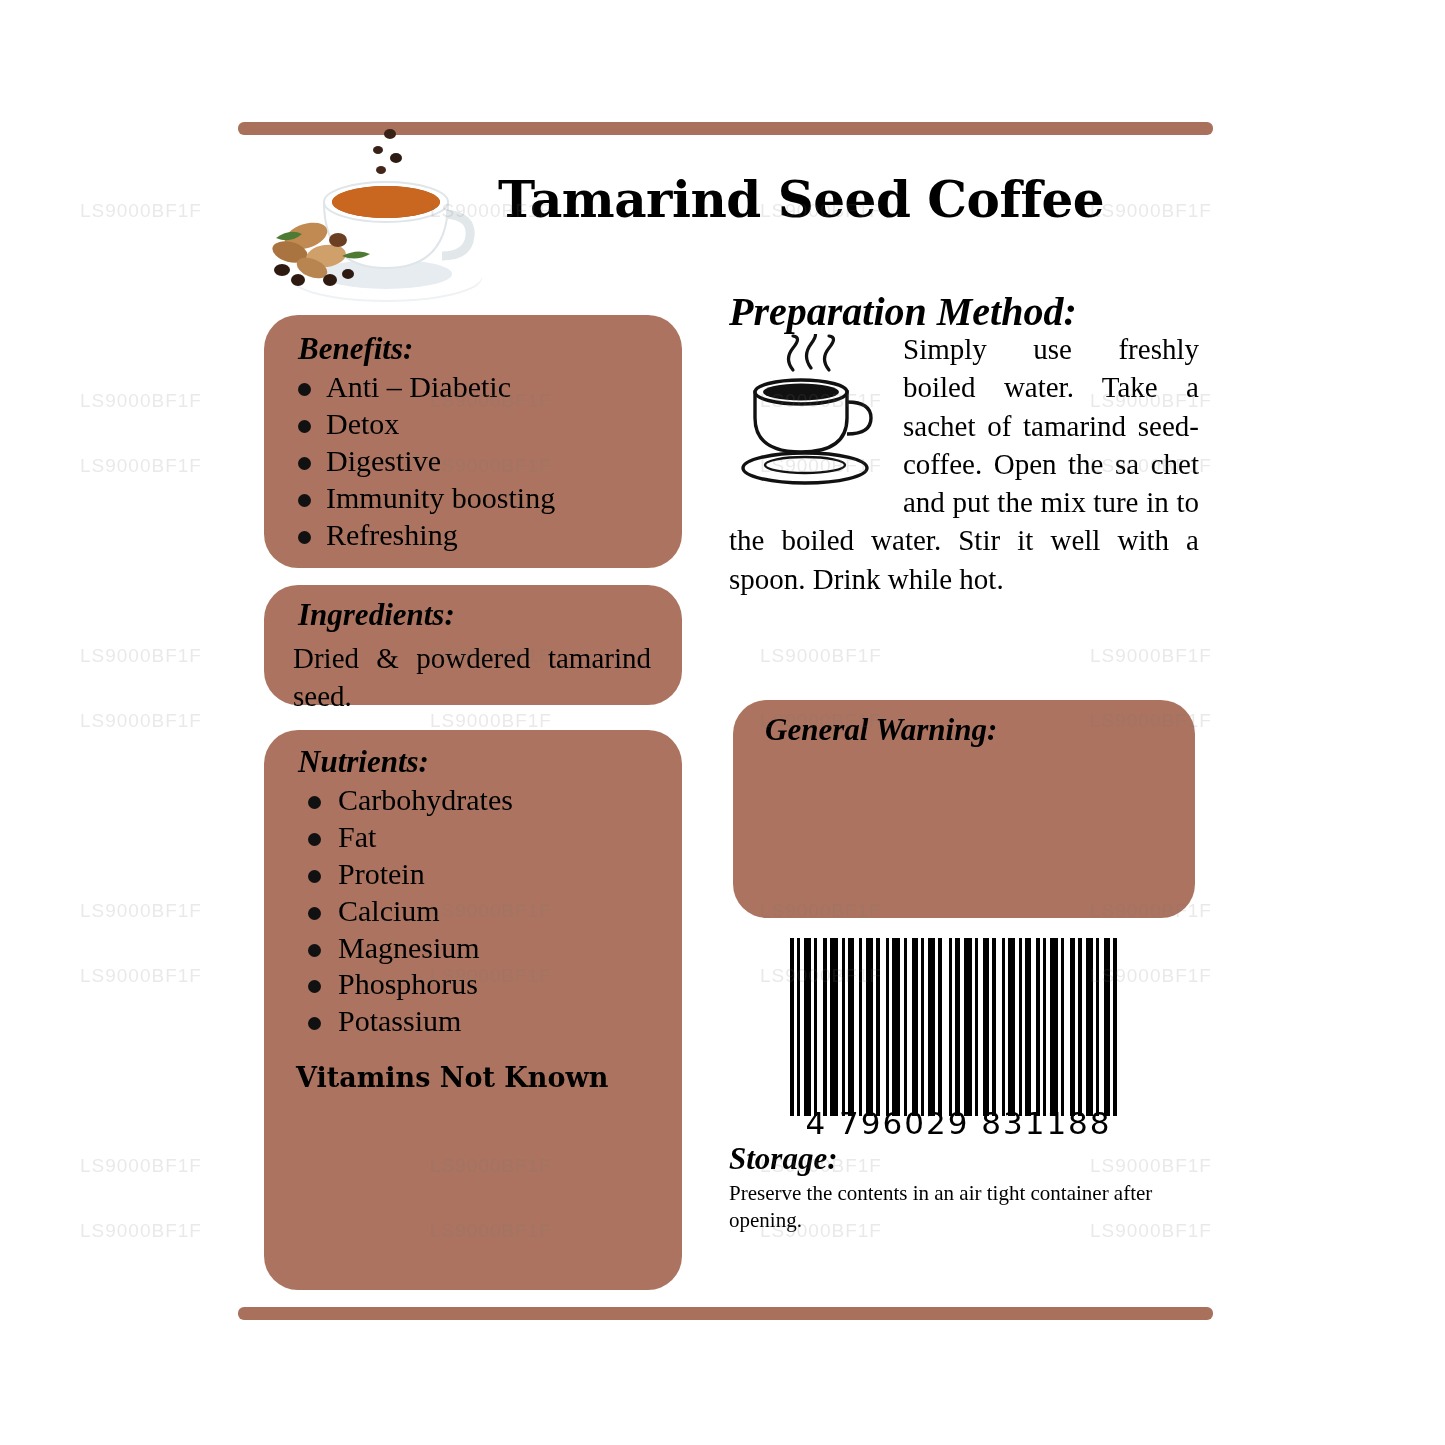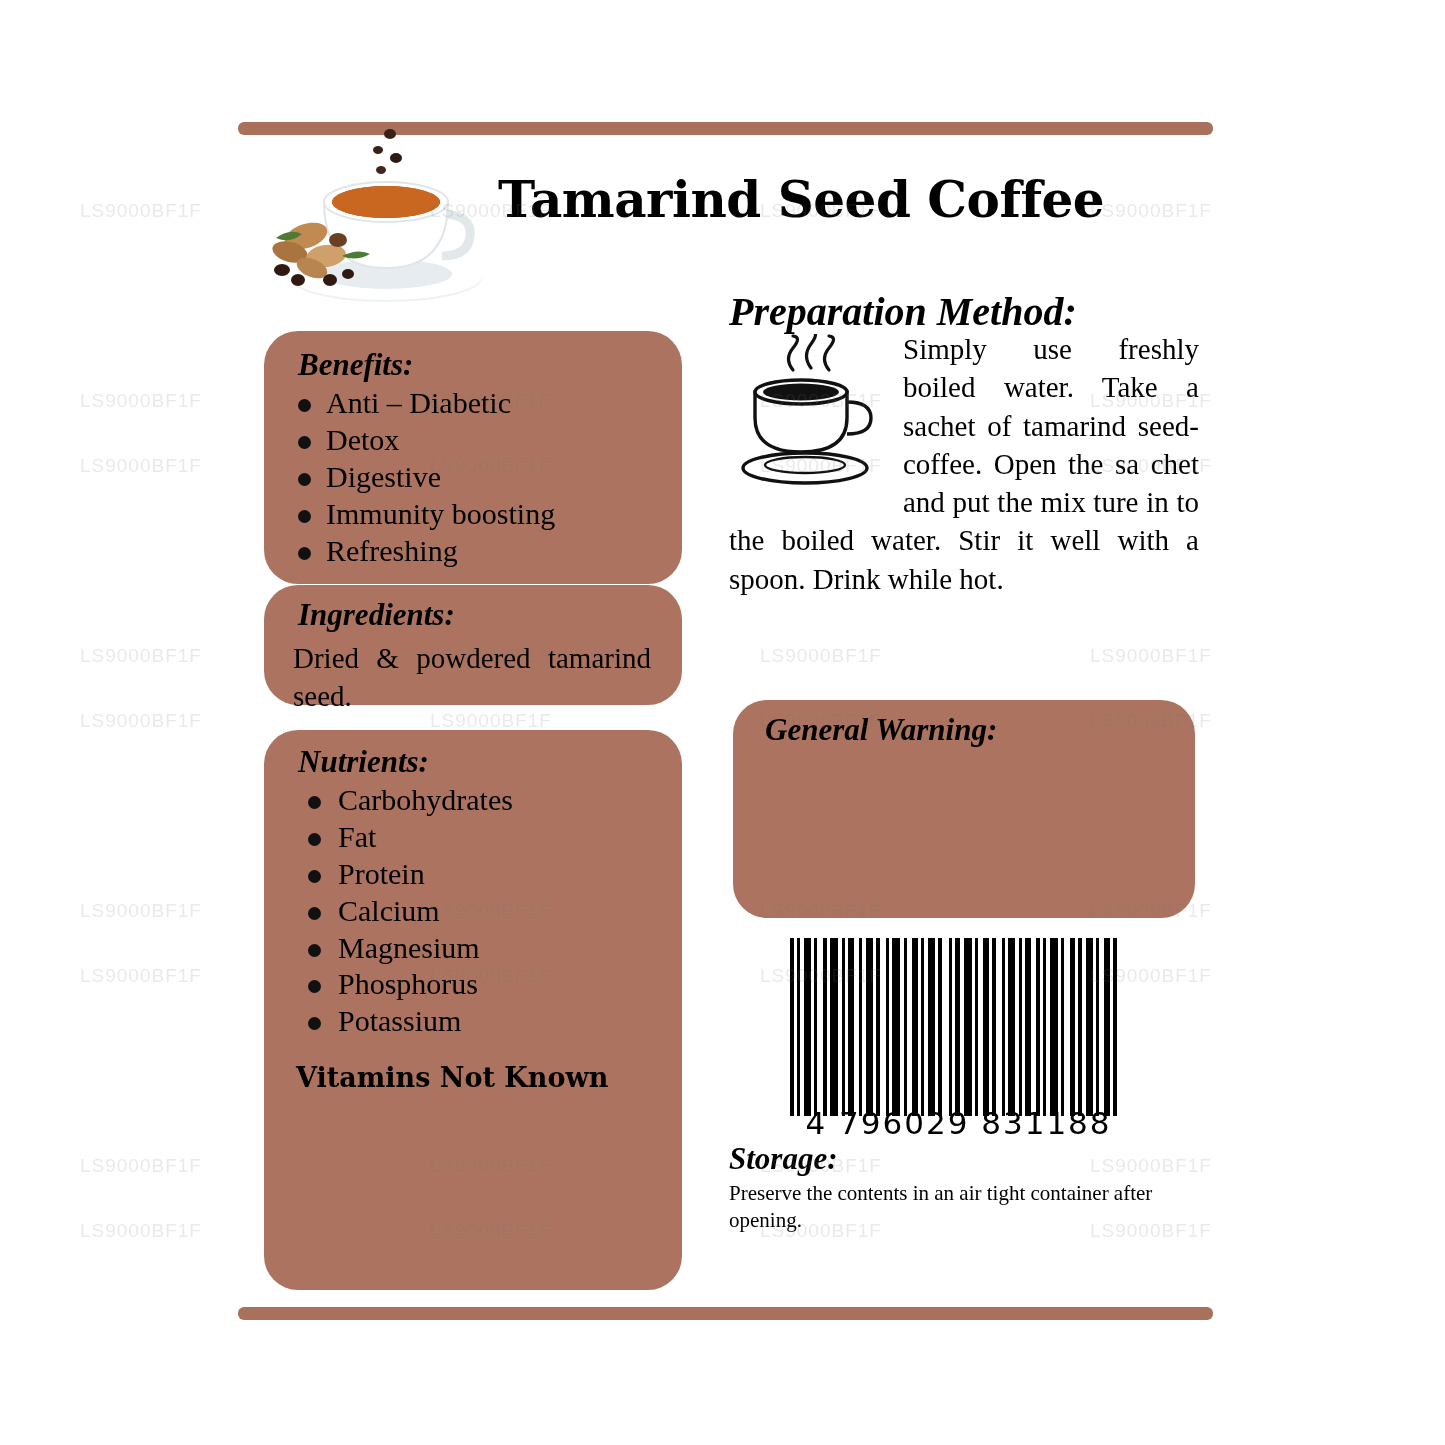--- a/index.html
+++ b/index.html
@@ -78,21 +78,21 @@
 
   
   .panel {
     position: absolute;
     background: #ac7460;
     border-radius: 34px;
     box-sizing: border-box;
     z-index: 2;
   }
 
-  .panel-benefits  { left: 264px; top: 315px;  width: 418px; height: 253px; padding: 16px 26px 10px 22px; margin-top: 16px; }
+  .panel-benefits  { left: 264px; top: 315px;  width: 418px; height: 253px; padding: 16px 26px 10px 22px; }
   .panel-ingredients { left: 264px; top: 585px; width: 418px; height: 120px; padding: 12px 24px 24px 22px; }
   .panel-nutrients { left: 264px; top: 730px;  width: 418px; height: 560px; padding: 14px 24px 10px 22px; }
   .panel-warning   { left: 733px; top: 700px;  width: 462px; height: 218px; padding: 12px 22px 10px 20px; }
 
   .sec-head {
     font-family: "Liberation Serif", serif;
     font-style: italic;
     font-weight: bold;
     font-size: 31px;
     margin: 0 0 2px 12px;

